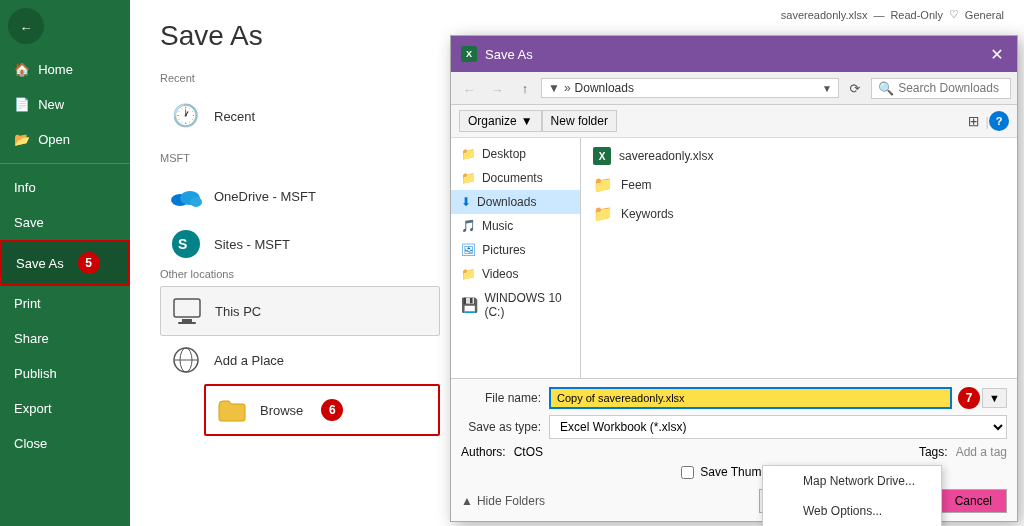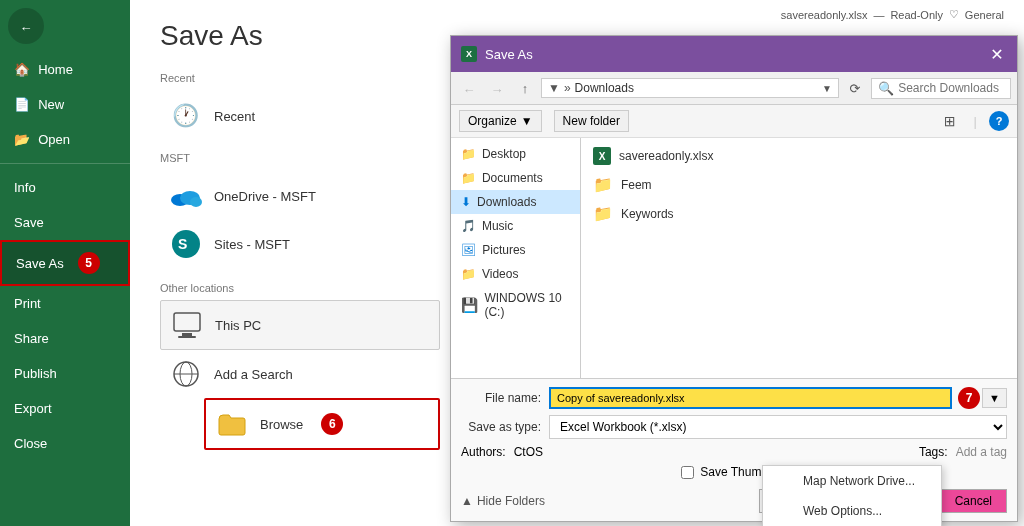--- a/index.html
+++ b/index.html
@@ -47,21 +47,21 @@
     }
     .section-label {
       font-size: 11px; color: #777; margin-bottom: 8px; margin-top: 12px;
     }
     .location-item {
       display: flex; align-items: center; gap: 12px;
       padding: 8px 10px; cursor: pointer; border-radius: 2px;
     }
     .location-icon { width: 32px; height: 32px; display: flex; align-items: center; justify-content: center; flex-shrink: 0; }
     .location-name { font-size: 13px; color: #333; }
-    .other-locations-label { font-size: 11px; color: #777; margin: 14px 0 6px 0; }
+    .other-locations-label { font-size: 11px; color: #777; margin: 0 0 6px 0; }
     .location-item.highlighted { border: 1px solid #ccc; background: #f5f5f5; }
     .location-item.browse-box { border: 2px solid #c00; margin-left: 44px; }
 
     
     .dialog-overlay {
       position: absolute; top: 35px; left: 450px;
       width: 568px;
       background: #fff;
       border: 1px solid #aaa;
       box-shadow: 4px 4px 16px rgba(0,0,0,0.3);
@@ -313,21 +313,21 @@
   </div>
   <div class="location-item">
     <div class="location-icon">
       <svg width="30" height="30" viewBox="0 0 30 30">
           <circle cx="15" cy="15" r="12" fill="none" stroke="#555" stroke-width="1.5"></circle>
           <ellipse cx="15" cy="15" rx="6" ry="12" fill="none" stroke="#555" stroke-width="1"></ellipse>
           <line x1="3" y1="15" x2="27" y2="15" stroke="#555" stroke-width="1"></line>
         </svg>
     </div>
     <div>
-      <div class="location-name">Add a Search</div>
+      <div class="location-name">Add a Place</div>
     </div>
   </div>
   <div class="location-item browse-box">
     <div class="location-icon">
       <svg width="30" height="26" viewBox="0 0 30 26">
           <path d="M2 8 Q2 4 6 4 L12 4 L14 7 L26 7 Q28 7 28 9 L28 22 Q28 24 26 24 L4 24 Q2 24 2 22 Z" fill="#f0c040" stroke="#d4a010" stroke-width="1"></path>
         </svg>
     </div>
     <div>
       <div class="location-name">Browse</div>
@@ -357,21 +357,21 @@
       <span style="flex:1;"></span>
       <span style="font-size:10px;color:#555;">▼</span>
     </div>
     <button class="dialog-toolbar-btn">⟳</button>
     <div style="display:flex;align-items:center;background:#fff;border:1px solid #ccc;padding:2px 6px;width:140px;">
       <span style="color:#888;margin-right:4px;">🔍</span>
       <input type="text" style="border: none; outline: none; font-size: 12px; width: 100%; background: transparent;" placeholder="Search Downloads">
     </div>
   </div>
 
-  <div style="background:#f5f5f5;border-bottom:1px solid #ddd;padding:4px 8px;display:flex;align-items:center;gap:12px;">
+  <div style="background:#f5f5f5;border-bottom:1px solid #ddd;padding:4px 8px;display:flex;align-items:center;gap:0;">
     <button class="organize-btn">
       <span>Organize</span>
       <span>▼</span>
     </button>
     <button class="new-folder-btn">New folder</button>
     <div style="flex:1;"></div>
     <button class="dialog-toolbar-btn" style="font-size:14px;">⊞</button>
     <span style="color:#ccc;">|</span>
     <button class="dialog-toolbar-btn" style="background:#0078d7;color:#fff;border-radius:50%;width:20px;height:20px;font-size:11px;font-weight:bold;">?</button>
   </div>

